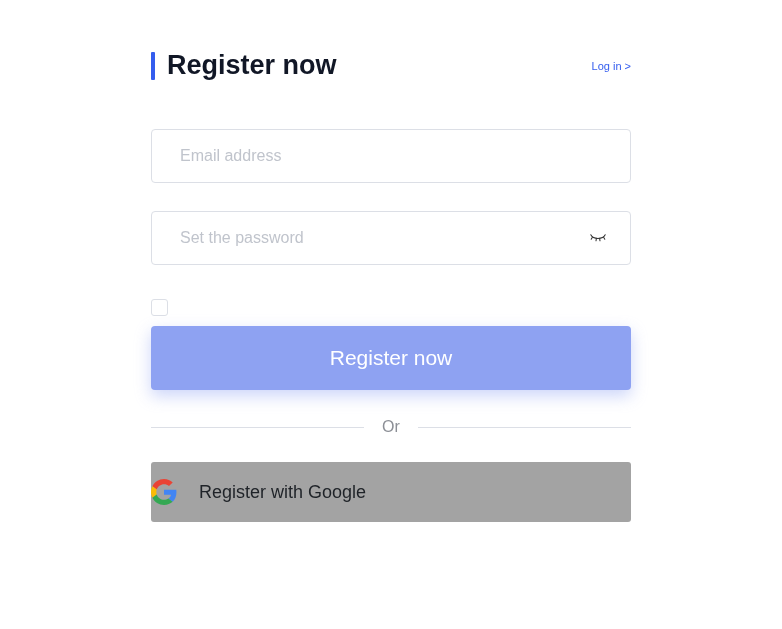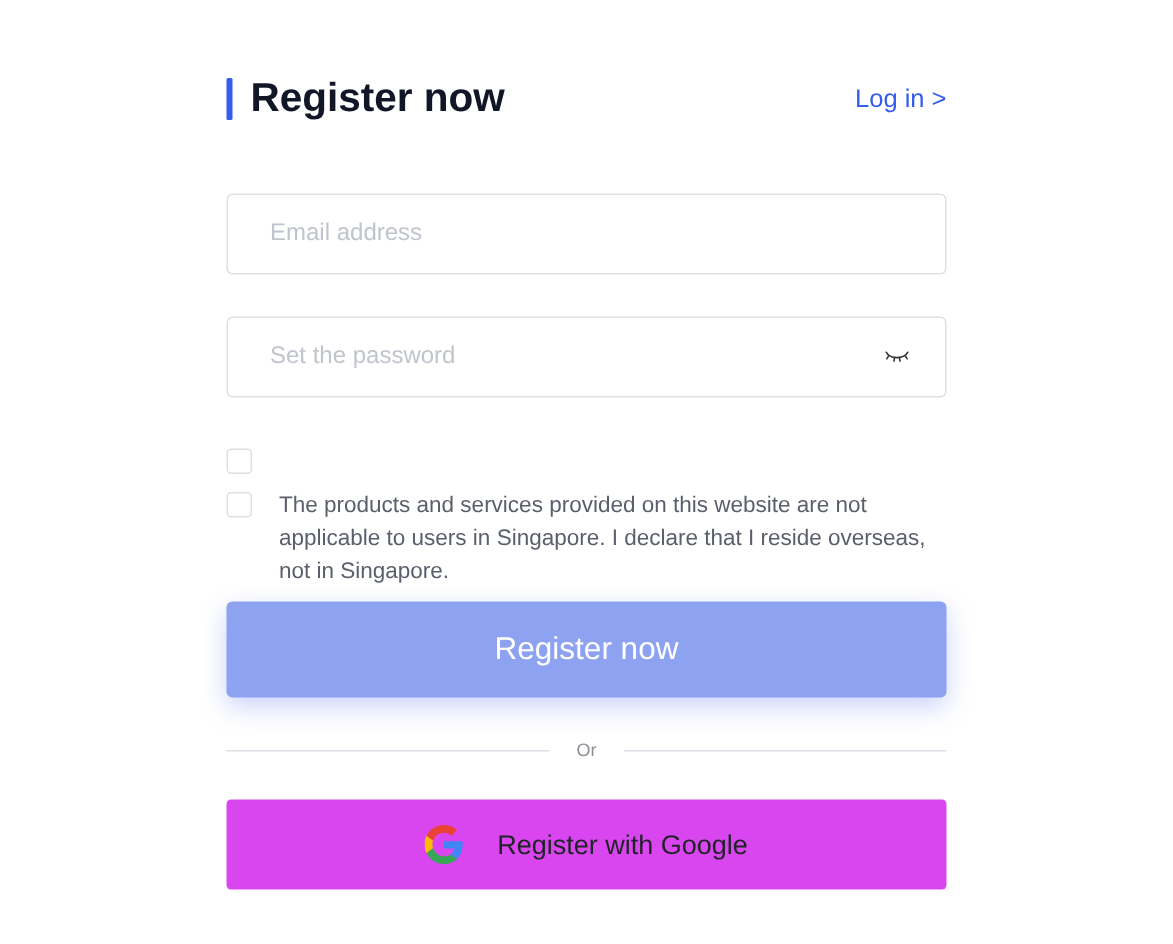--- a/index.html
+++ b/index.html
@@ -35,21 +35,21 @@
       background: #345dee;
       margin-right: 12px;
       border-radius: 1px;
     }
     .title {
       font-size: 27px;
       font-weight: 700;
       color: #111726;
     }
     .login-link {
-      font-size: 17px;
+      font-size: 11px;
       color: #345dee;
       cursor: pointer;
       text-decoration: none;
     }
     .input-field {
       width: 100%;
       height: 54px;
       border: 1px solid #dcdfe6;
       border-radius: 4px;
       padding: 0 28px;
@@ -134,32 +134,31 @@
       align-items: center;
       margin-bottom: 26px;
     }
     .or-line {
       flex: 1;
       height: 1px;
       background: #dcdfe6;
     }
     .or-text {
       padding: 0 18px;
-      font-size: 12px;
+      font-size: 16px;
       color: #8c8f96;
     }
     .google-btn {
       width: 100%;
       height: 60px;
-      background: #d946ef;
+      background: #a3a3a3;
       border: none;
       border-radius: 3px;
       display: flex;
       align-items: center;
-      justify-content: center;
       gap: 22px;
       cursor: pointer;
       font-size: 18px;
       color: #1f2328;
     }
     .google-icon {
       width: 26px;
       height: 26px;
     }
   </style>
@@ -187,24 +186,20 @@
         <line x1="12" y1="5.5" x2="12.5" y2="8.5"></line>
         <line x1="17" y1="4" x2="18.5" y2="6.5"></line>
       </svg>
     </span>
   </div>
 
   <div class="checkbox-row agreement-row">
     <div class="checkbox"></div>
   </div>
 
-  <div class="checkbox-row">
-    <div class="checkbox"></div>
-    <div class="checkbox-label">The products and services provided on this website are not applicable to users in Singapore. I declare that I reside overseas, not in Singapore.</div>
-  </div>
 
   <button class="register-btn">Register now</button>
 
   <div class="or-divider">
     <div class="or-line"></div>
     <span class="or-text">Or</span>
     <div class="or-line"></div>
   </div>
 
   <button class="google-btn">

